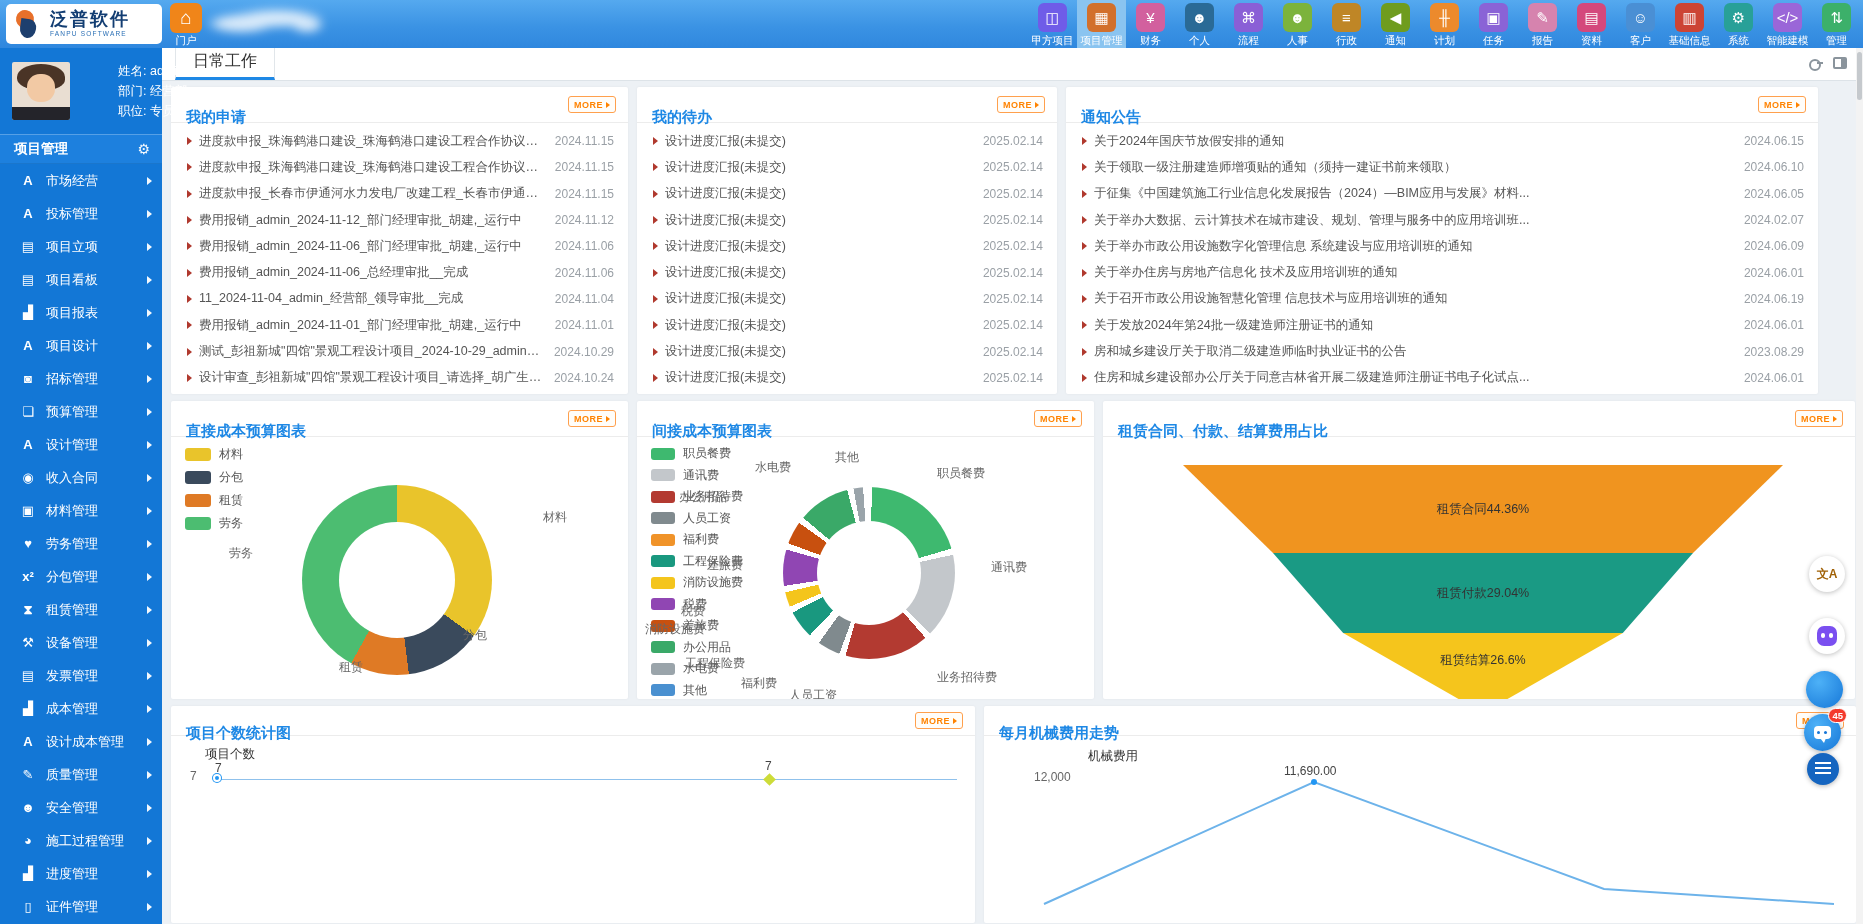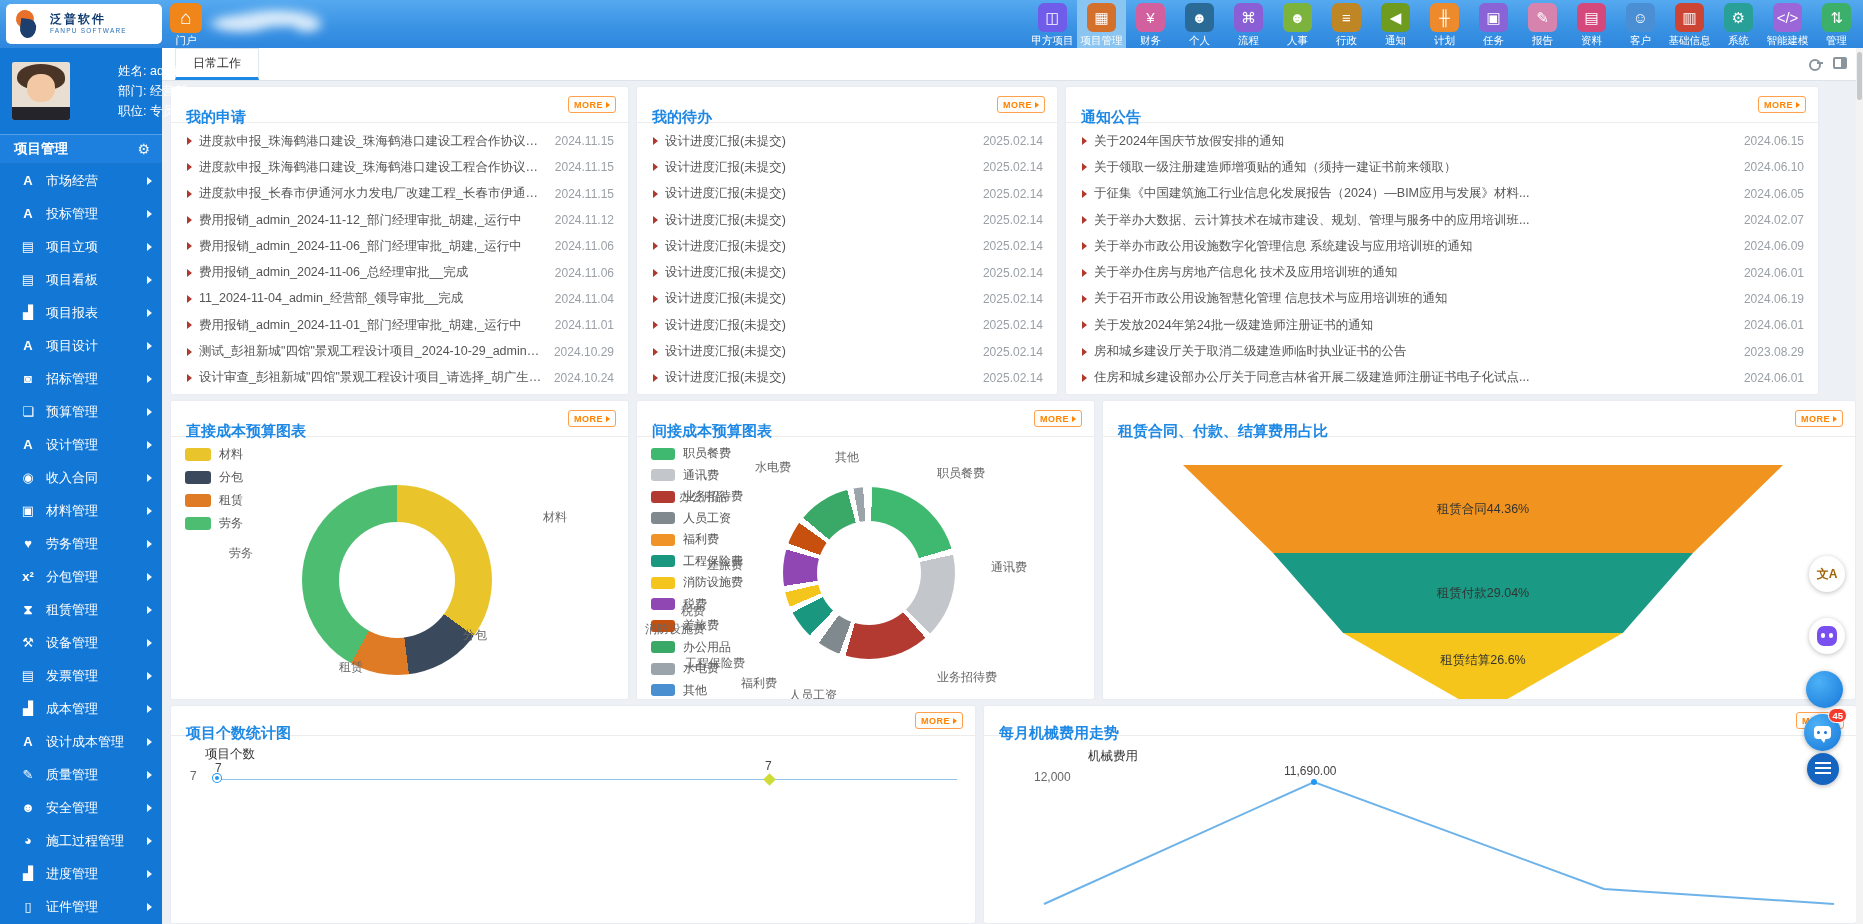--- a/index.html
+++ b/index.html
@@ -8,21 +8,21 @@
 
   
   .topbar{position:absolute;left:0;top:0;width:1863px;height:48px;
     background:linear-gradient(180deg,#55a9ef 0%,#3b93e4 55%,#2f87de 100%);z-index:30;}
   .logo-card{position:absolute;left:6px;top:4px;width:156px;height:40px;background:#fff;border-radius:5px;
     display:flex;align-items:center;padding-left:8px;}
   .logo-mark{width:30px;height:30px;position:relative;margin-right:6px;}
   .logo-mark .m1{position:absolute;left:2px;top:1px;width:18px;height:18px;background:#e8702a;border-radius:60% 60% 0 60%;transform:rotate(12deg);}
   .logo-mark .m2{position:absolute;left:6px;top:10px;width:16px;height:19px;background:#1d3f6e;border-radius:0 55% 60% 60%;transform:rotate(8deg);}
   .logo-text{display:flex;flex-direction:column;line-height:1;}
-  .logo-cn{font-size:12px;font-weight:bold;color:#123d72;letter-spacing:2px;}
+  .logo-cn{font-size:18px;font-weight:bold;color:#123d72;letter-spacing:2px;}
   .logo-en{font-size:6.5px;color:#2a6fb5;letter-spacing:1.2px;margin-top:3px;}
   .cloud{position:absolute;left:205px;top:8px;width:120px;height:26px;opacity:.8;filter:blur(5px);
     background:radial-gradient(closest-side at 30% 60%,#fff 0%,#fff 60%,transparent 100%),
                radial-gradient(closest-side at 60% 40%,#fff 0%,#fff 55%,transparent 100%),
                radial-gradient(closest-side at 85% 65%,#fff 0%,#fff 50%,transparent 100%);}
   .portal{position:absolute;left:166px;top:3px;width:40px;height:45px;display:flex;flex-direction:column;align-items:center;}
   .portal-ico{width:32px;height:32px;border-radius:6px;display:flex;align-items:center;justify-content:center;
     color:#fff;font-size:19px;}
   .portal-label{font-size:10.5px;color:#fff;margin-top:1px;}
   .topnav{position:absolute;right:2px;top:0;height:48px;display:flex;}
@@ -47,21 +47,21 @@
   .menu{}
   .menu-item{height:33px;display:flex;align-items:center;padding:0 10px 0 18px;color:#fff;cursor:pointer;position:relative;}
   .mi-ico{width:20px;font-size:13px;font-weight:bold;flex:none;text-align:center;margin-right:8px;}
   .mi-label{font-size:13px;flex:1;white-space:nowrap;}
   .mi-arrow{width:0;height:0;border-left:5px solid rgba(255,255,255,.95);border-top:4px solid transparent;border-bottom:4px solid transparent;}
 
   
   .main{position:absolute;left:162px;top:48px;width:1701px;height:876px;}
   .tabbar{height:33px;background:#fff;border-bottom:1px solid #dde3e8;position:relative;display:flex;align-items:flex-end;}
   .tab{margin-left:13px;padding:6px 17px 5px;background:#fff;border:1px solid #e1e6ea;border-bottom:3px solid #1e88e5;
-    font-size:12px;color:#333;cursor:pointer;}
+    font-size:16px;color:#333;cursor:pointer;}
   .tab-icons{position:absolute;right:16px;top:8px;display:flex;gap:10px;align-items:center;}
   .key-icon{width:14px;height:14px;position:relative;cursor:pointer;}
   .key-icon::before{content:"";position:absolute;left:0;top:3px;width:8px;height:8px;border:2px solid #8a949c;border-radius:50%;}
   .key-icon::after{content:"";position:absolute;left:8px;top:6px;width:6px;height:2px;background:#8a949c;}
   .panel-icon{width:14px;height:12px;border:2px solid #8a949c;border-radius:2px;cursor:pointer;
     background:linear-gradient(90deg,transparent 60%,#8a949c 60%);}
 
   .content{padding:6px 0 0 9px;}
   .prow{display:flex;gap:9px;margin-bottom:7px;}
   .panel{background:#fff;border-radius:2px;box-shadow:0 0 3px rgba(0,0,0,.05);overflow:hidden;position:relative;}

